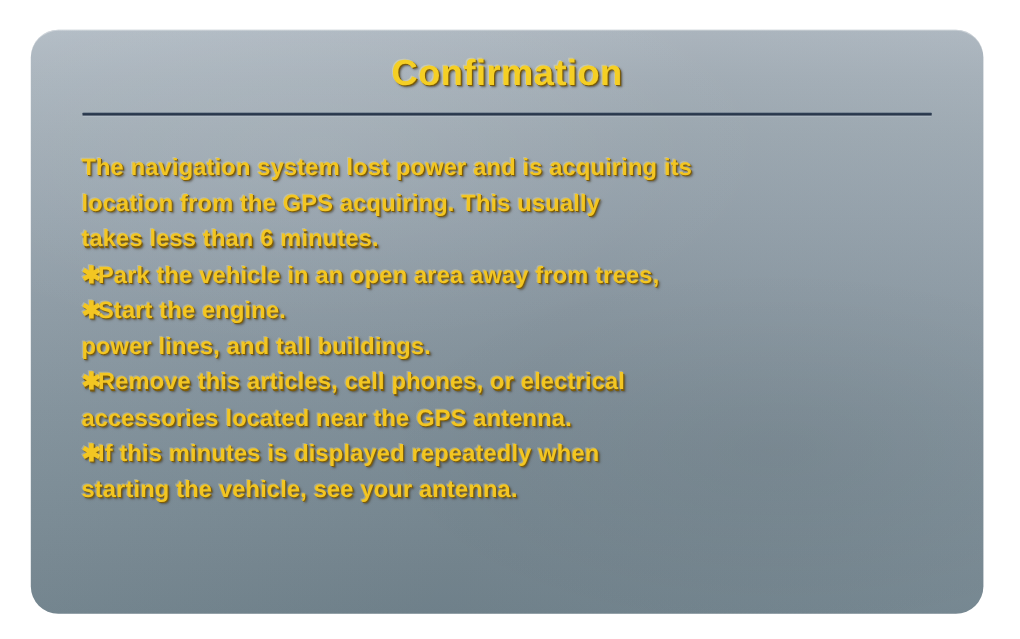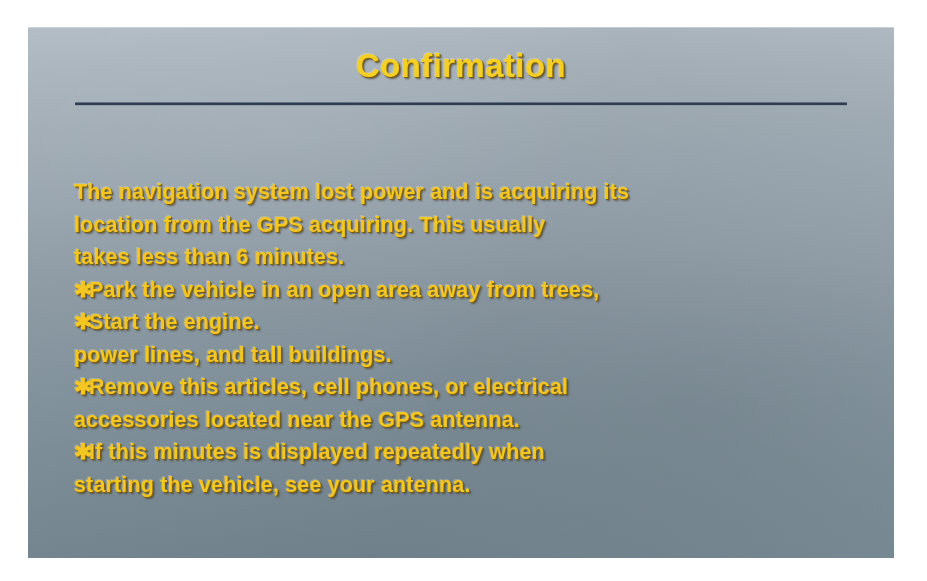--- a/index.html
+++ b/index.html
@@ -37,20 +37,21 @@
         #a7b2bb 8%,
         #9fabb4 18%,
         #96a3ad 32%,
         #8c9aa4 48%,
         #82929c 65%,
         #7b8c96 80%,
         #768791 92%,
         #72848e 100%);
     box-shadow: inset 0 1px 0 rgba(255,255,255,0.35);
     overflow: hidden;
+    border-radius: 25px;
   }
 
   
   #nav-screen::after {
     content: "";
     position: absolute;
     inset: 0;
     pointer-events: none;
     background:
       radial-gradient(ellipse 70% 50% at 30% 20%, rgba(255,255,255,0.07), rgba(255,255,255,0) 70%),
@@ -95,21 +96,20 @@
       rgba(205,215,225,0.75) 100%);
     border-radius: 1px;
   }
 
   #body-text {
     position: absolute;
     left: 46px;
     top: 109px;
     right: 24px;
     z-index: 3;
-    margin-top: 40px;
   }
 
   .body-line {
     font-family: "Liberation Sans", sans-serif;
     font-size: 21.5px;
     font-weight: bold;
     letter-spacing: 0.15px;
     color: #f3c622;
     line-height: 32.5px;
     white-space: nowrap;

